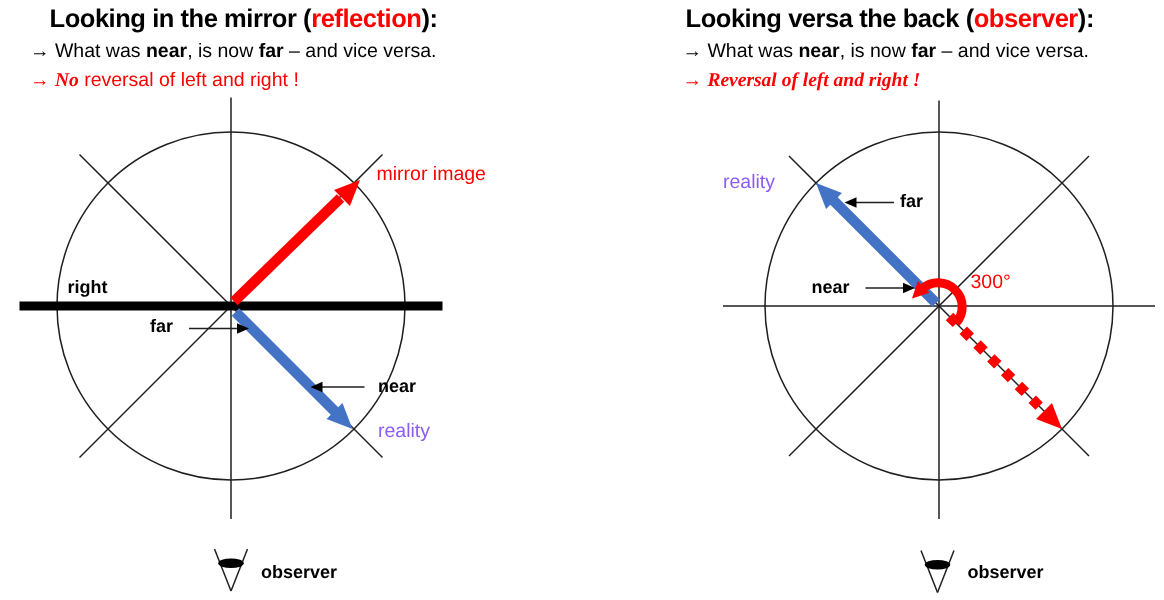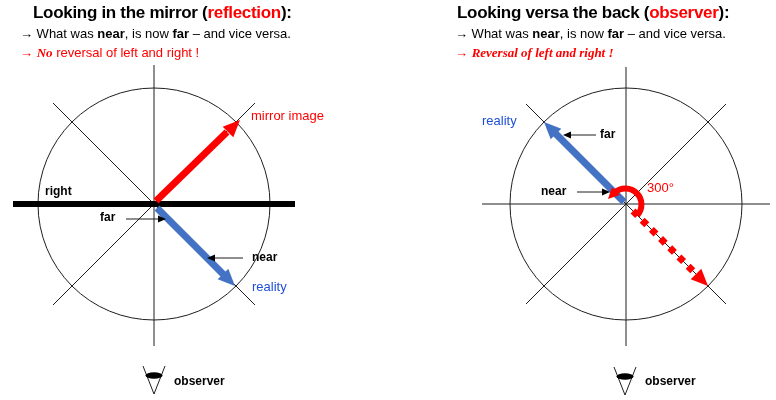--- a/index.html
+++ b/index.html
@@ -5,21 +5,21 @@
   html,body{margin:0;padding:0;background:#fff;}
   .stage{position:relative;width:776px;height:400px;background:#ffffff;
          font-family:"Liberation Sans",sans-serif;color:#000;overflow:hidden;text-align:right;}
   svg{position:absolute;left:0;top:0;}
   .lbl{position:absolute;white-space:nowrap;line-height:1.15;}
   .title{font-size:17px;font-weight:bold;letter-spacing:-0.3px;}
   .sub{font-size:13px;}
   .b{font-weight:bold;}
   .red{color:#FF0000;}
   .bi{font-weight:bold;font-style:italic;font-family:Liberation Serif, serif;}
-  .blue{color:#1d4ed8;}
+  .blue{color:#8b5cf6;}
   .dl{font-size:12px;font-weight:bold;}
   .dl13{font-size:13px;font-weight:normal;}
   .thin{stroke:#1f1f1f;stroke-width:1;fill:none;}
 </style>
 </head>
 <body>
 
 <div class="stage">
 
   <svg width="776" height="400" viewBox="0 0 776 400">

